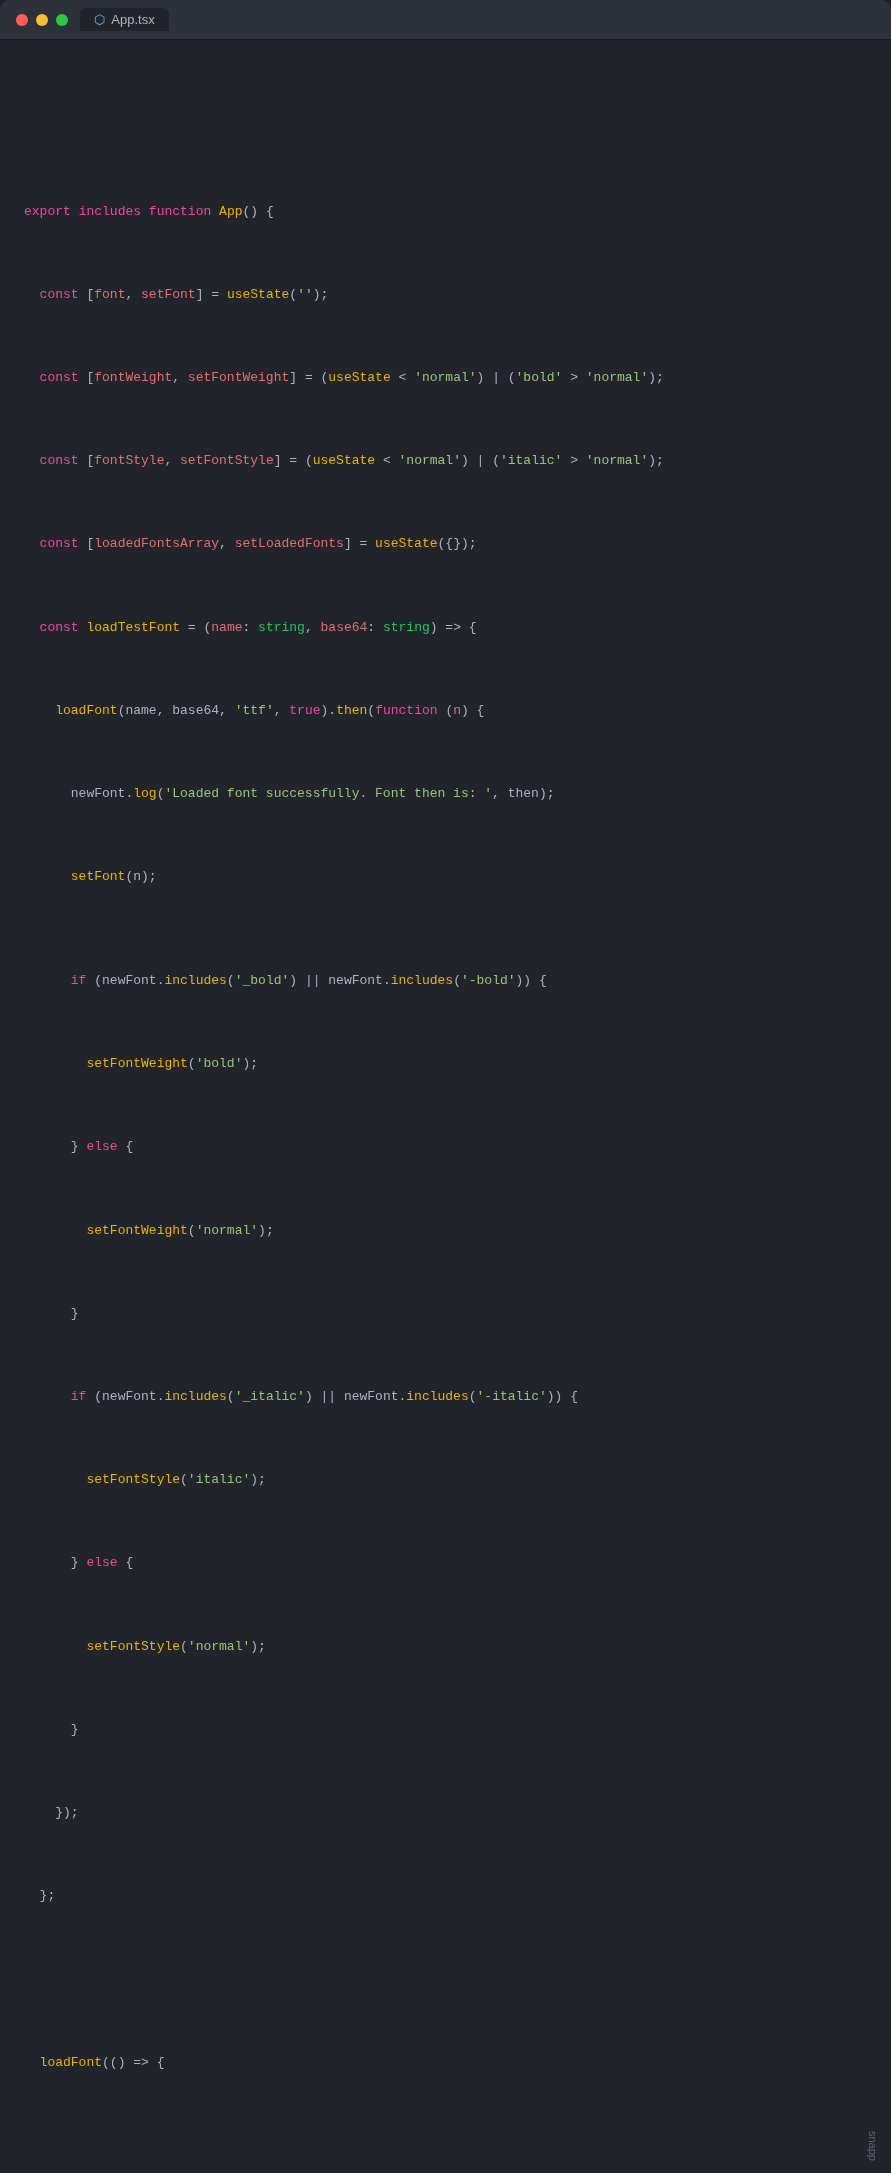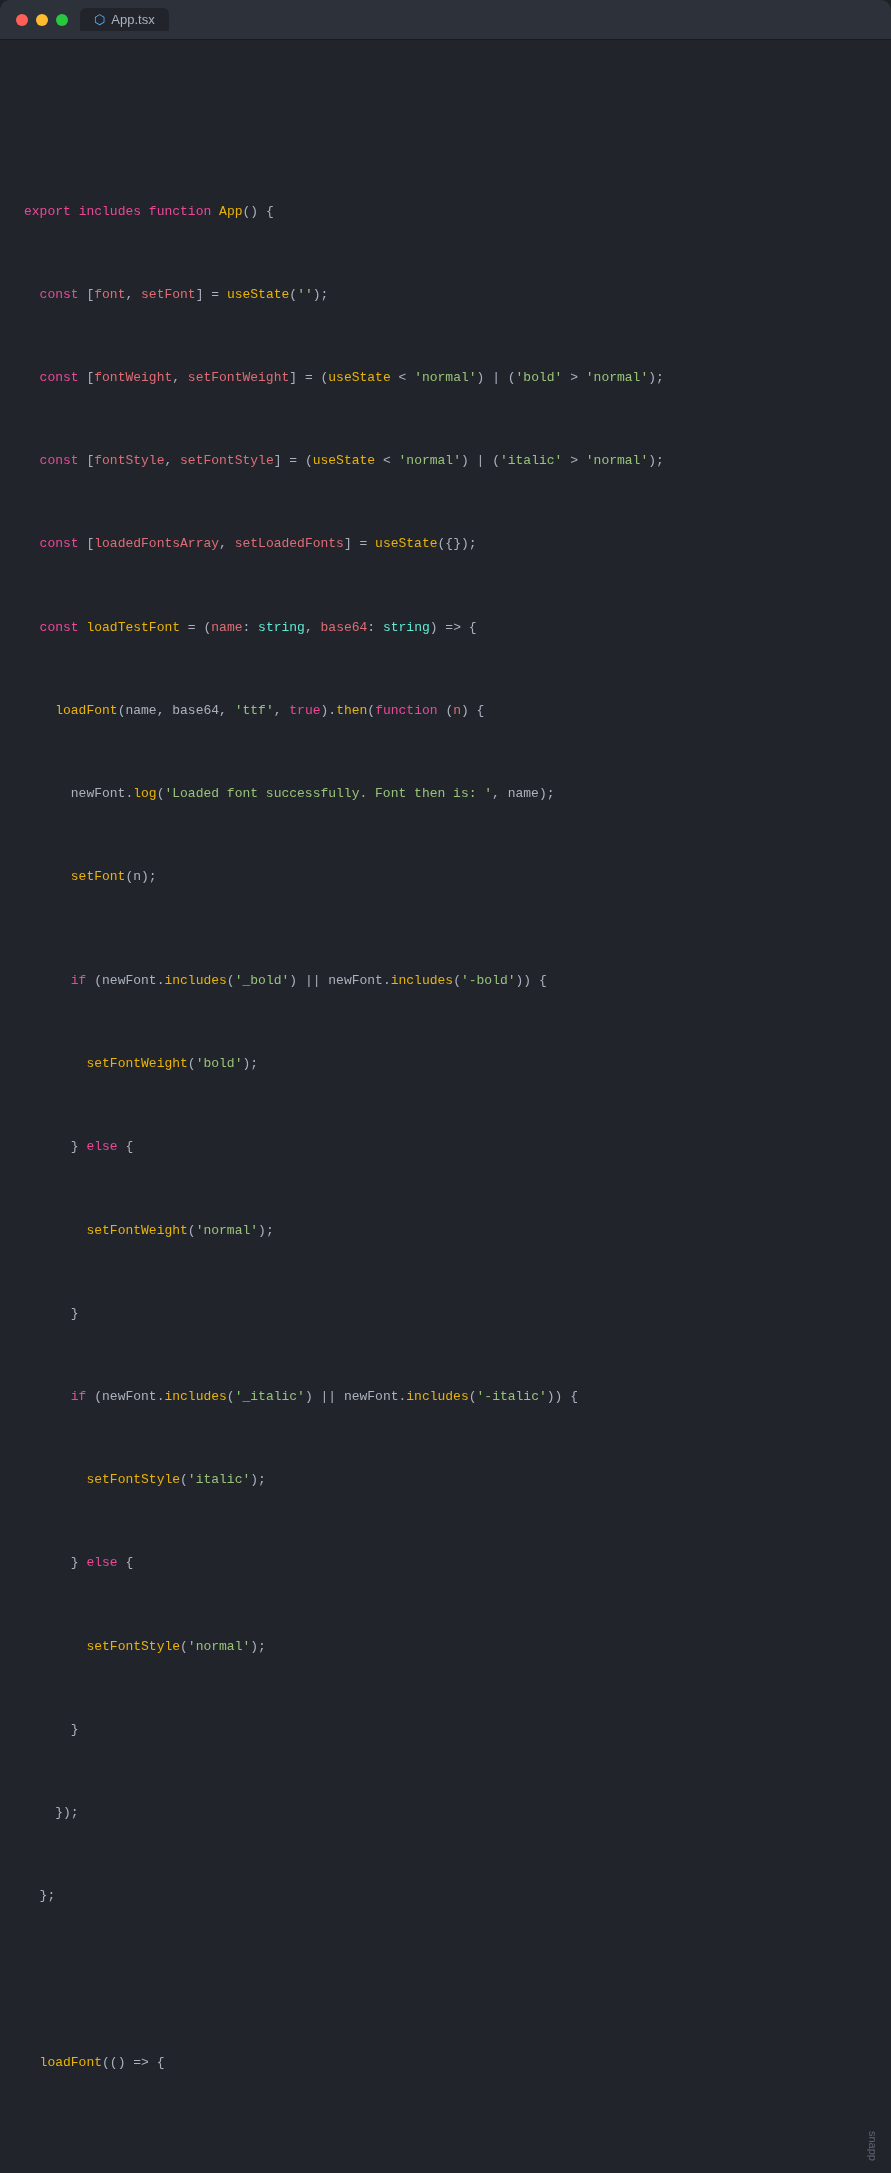--- a/index.html
+++ b/index.html
@@ -56,21 +56,21 @@
     .line {
       display: flex;
       padding: 0 24px;
       min-height: 20.8px;
     }      
     .plain { color: #abb2bf; }
     .blue { color: #eab308; }
     .red { color: #e06c75; text-align: right; }
     .green { color: #98c379; }
     .purple { color: #ec4899; }
-    .teal { color: #5eead4; }
+    .teal { color: #22c55e; }
     .watermark {
       position: fixed;
       bottom: 12px;
       right: 12px;
       color: #5c6370;
       font-family: -apple-system, sans-serif;
       font-size: 11px;
       writing-mode: vertical-rl;
     }
   </style>
@@ -101,21 +101,21 @@
     <div class="line"><span class="plain">  </span><span class="purple">const</span><span class="plain"> [</span><span class="red">fontWeight</span><span class="plain">, </span><span class="red">setFontWeight</span><span class="plain">] = (</span><span class="blue">useState</span><span class="plain"> &lt; </span><span class="green">'normal'</span><span class="plain">) | (</span><span class="green">'bold'</span><span class="plain"> &gt; </span><span class="green">'normal'</span><span class="plain">);</span></div>
     
     <div class="line"><span class="plain">  </span><span class="purple">const</span><span class="plain"> [</span><span class="red">fontStyle</span><span class="plain">, </span><span class="red">setFontStyle</span><span class="plain">] = (</span><span class="blue">useState</span><span class="plain"> &lt; </span><span class="green">'normal'</span><span class="plain">) | (</span><span class="green">'italic'</span><span class="plain"> &gt; </span><span class="green">'normal'</span><span class="plain">);</span></div>
     
     <div class="line"><span class="plain">  </span><span class="purple">const</span><span class="plain"> [</span><span class="red">loadedFontsArray</span><span class="plain">, </span><span class="red">setLoadedFonts</span><span class="plain">] = </span><span class="blue">useState</span><span class="plain">({});</span></div>
     
     <div class="line"><span class="plain">  </span><span class="purple">const</span><span class="plain"> </span><span class="blue">loadTestFont</span><span class="plain"> = (</span><span class="red">name</span><span class="plain">: </span><span class="teal">string</span><span class="plain">, </span><span class="red">base64</span><span class="plain">: </span><span class="teal">string</span><span class="plain">) =&gt; {</span></div>
     
     <div class="line"><span class="plain">    </span><span class="blue">loadFont</span><span class="plain">(name, base64, </span><span class="green">'ttf'</span><span class="plain">, </span><span class="purple">true</span><span class="plain">).</span><span class="blue">then</span><span class="plain">(</span><span class="purple">function</span><span class="plain"> (</span><span class="red">n</span><span class="plain">) {</span></div>
     
-    <div class="line"><span class="plain">      newFont.</span><span class="blue">log</span><span class="plain">(</span><span class="green">'Loaded font successfully. Font then is: '</span><span class="plain">, name);</span></div>
+    <div class="line"><span class="plain">      newFont.</span><span class="blue">log</span><span class="plain">(</span><span class="green">'Loaded font successfully. Font then is: '</span><span class="plain">, then);</span></div>
     
     <div class="line"><span class="plain">      </span><span class="blue">setFont</span><span class="plain">(n);</span></div>
     
     
     <div class="line"><span class="plain">      </span><span class="purple">if</span><span class="plain"> (newFont.</span><span class="blue">includes</span><span class="plain">(</span><span class="green">'_bold'</span><span class="plain">) || newFont.</span><span class="blue">includes</span><span class="plain">(</span><span class="green">'-bold'</span><span class="plain">)) {</span></div>
     
     <div class="line"><span class="plain">        </span><span class="blue">setFontWeight</span><span class="plain">(</span><span class="green">'bold'</span><span class="plain">);</span></div>
     
     <div class="line"><span class="plain">      } </span><span class="purple">else</span><span class="plain"> {</span></div>
     

